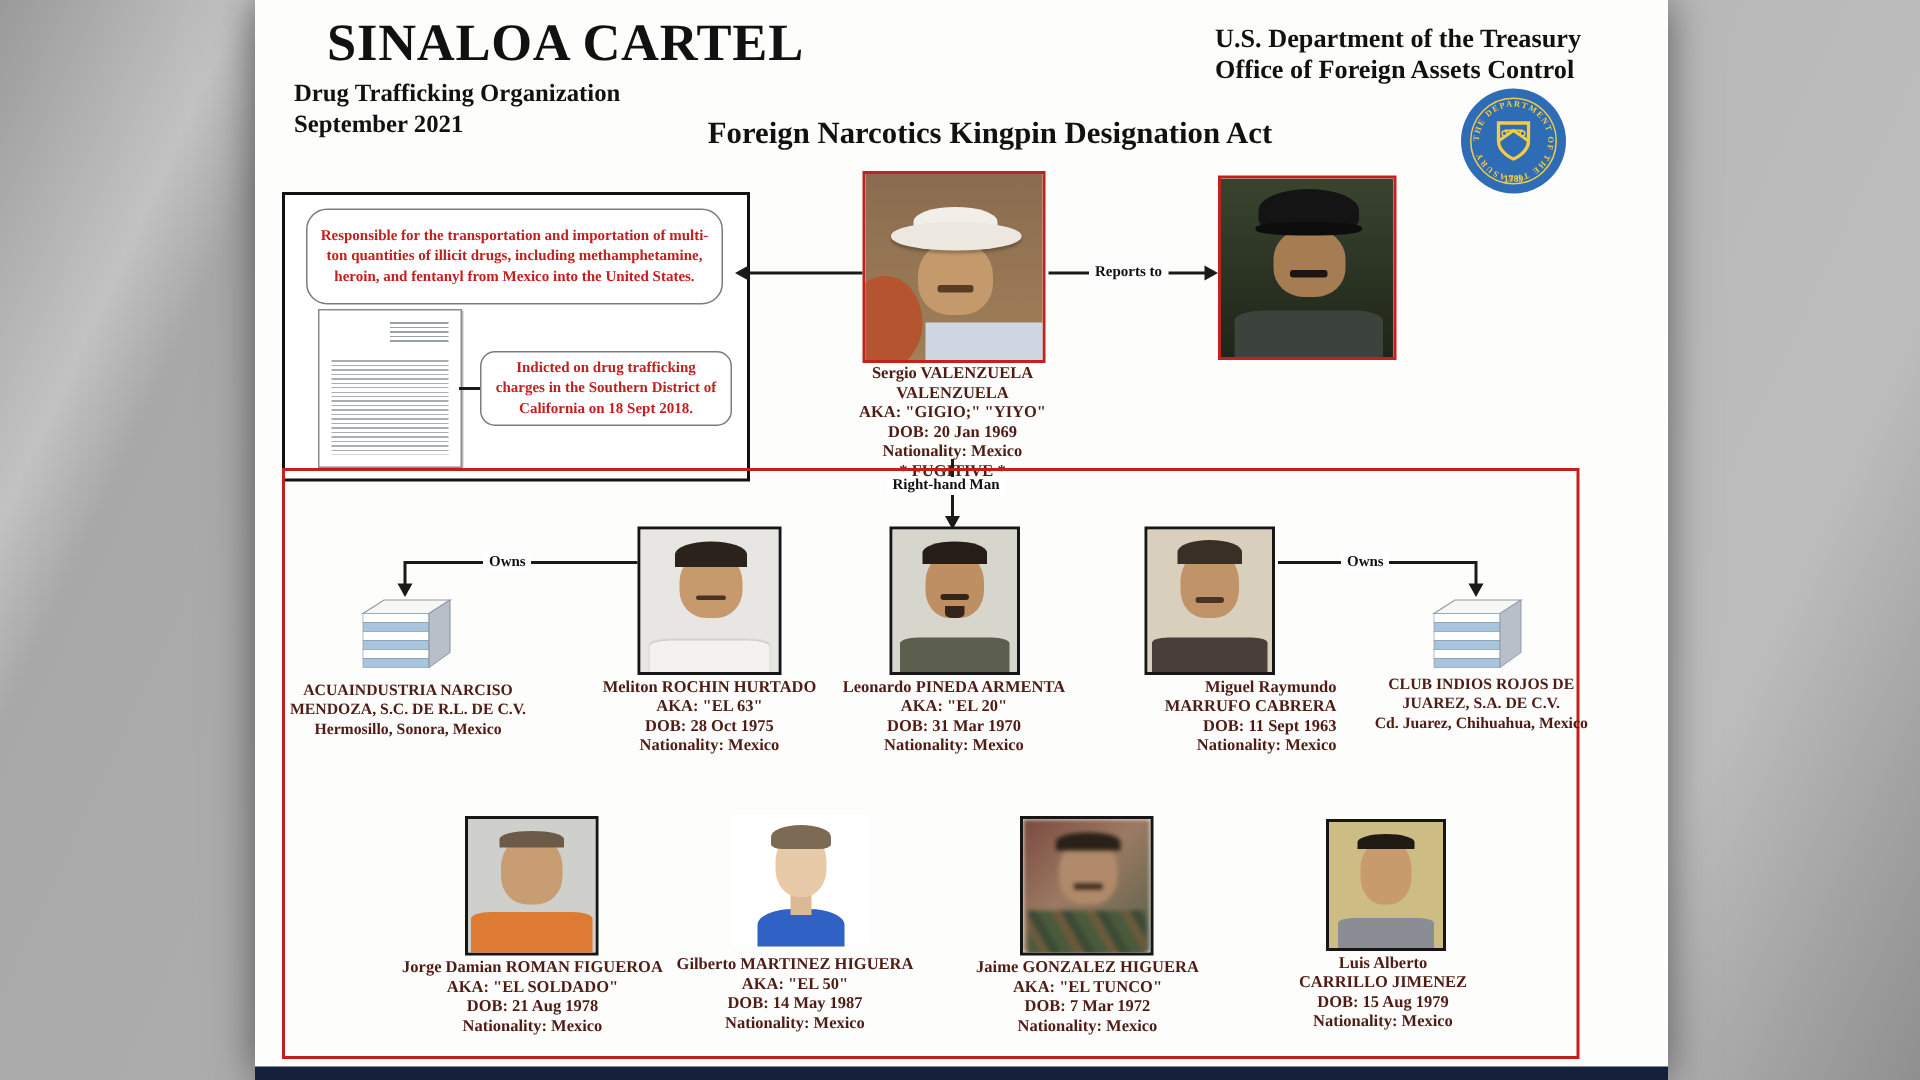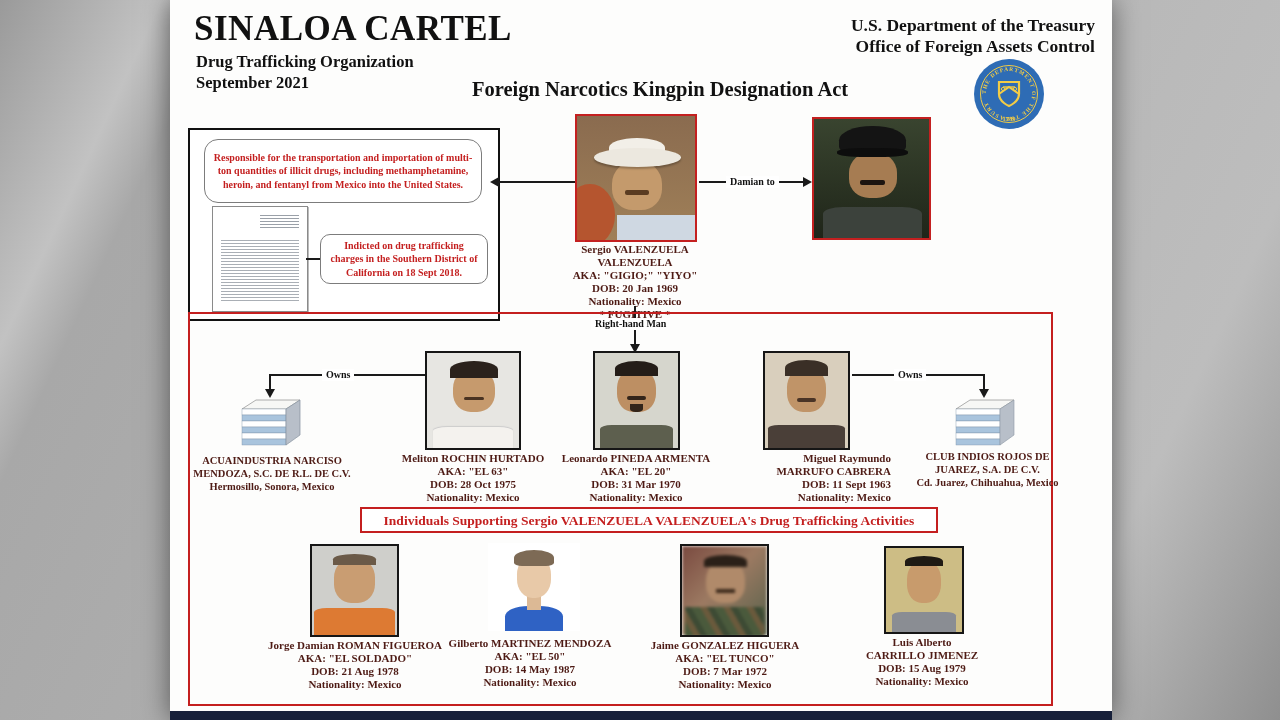--- a/index.html
+++ b/index.html
@@ -8,23 +8,23 @@
     font-family:"Liberation Serif","DejaVu Serif",serif;
     background:linear-gradient(115deg,#9a9a9a 0%,#c2c2c2 10%,#a8a8a8 14%,#bdbdbd 85%,#8f8f8f 100%);
     position:relative;
   }
   .panel{
     position:absolute;left:170px;top:0;width:942px;height:720px;
     background:#fdfdfc;box-shadow:0 0 26px rgba(0,0,0,.5);
   }
   .abs{position:absolute;}
   
-  .org-title{font-size:35px;font-weight:bold;color:#111;letter-spacing:.5px;line-height:38px;}
+  .org-title{font-size:35px;font-weight:bold;color:#111;letter-spacing:.5px;line-height:38px;margin-left:24px;}
   .org-sub{font-size:16.5px;font-weight:bold;color:#111;line-height:19px;}
-  .agency{font-size:17.5px;font-weight:bold;color:#111;text-align:right;line-height:21px;}
+  .agency{font-size:17.5px;font-weight:bold;color:#111;text-align:left;line-height:21px;}
   .act-title{font-size:20.5px;font-weight:bold;color:#111;text-align:center;}
   
   .blackbox{border:2px solid #111;background:#fff;}
   .redbox{border:2px solid #c41f1f;background:transparent;}
   .rnote{border:1.5px solid #7c7c7c;border-radius:14px;background:#fff;
          color:#c41f1f;font-weight:bold;font-size:10px;line-height:13.5px;text-align:center;
          display:flex;align-items:center;justify-content:center;padding:3px 6px;box-sizing:border-box;}
   .banner{border:2px solid #c41f1f;color:#c41f1f;font-weight:bold;font-size:13.5px;
           text-align:center;box-sizing:border-box;background:#fff;}
   
@@ -106,21 +106,21 @@
       <div style="left:34%;top:80%;width:70%;height:22%;background:#cfd8e2;"></div>
       <div style="left:30%;top:36%;width:42%;height:40%;background:#c49a6c;border-radius:46% 46% 42% 42%;"></div>
       <div style="left:41%;top:60%;width:20%;height:4%;background:#5a3c22;border-radius:2px;"></div>
       <div style="left:27%;top:18%;width:48%;height:16%;background:#f2efe8;border-radius:50% 50% 40% 40%;"></div>
       <div style="left:14%;top:26%;width:74%;height:15%;background:#ece8df;border-radius:50%;box-shadow:0 2px 2px rgba(0,0,0,.25);"></div>
     </div>
   </figure>
 
   <div class="abs hl" style="left:529px;top:181px;width:110px;"></div>
   <div class="abs tri-r" style="left:633px;top:177px;"></div>
-  <div class="abs lbl" style="left:556px;top:176px;">Damian to</div>
+  <div class="abs lbl" style="left:556px;top:176px;">Reports to</div>
 
   <figure class="abs photo b-red" style="left:642px;top:117px;width:119px;height:123px;">
     <div class="art">
       <div style="inset:0;background:linear-gradient(#39442f,#1f2519);"></div>
       <div style="left:8%;top:74%;width:86%;height:28%;background:#3c423c;border-radius:20% 20% 0 0;"></div>
       <div style="left:30%;top:28%;width:42%;height:38%;background:#a67c52;border-radius:46% 46% 42% 42%;"></div>
       <div style="left:40%;top:51%;width:22%;height:4.5%;background:#1c1410;border-radius:2px;"></div>
       <div style="left:22%;top:6%;width:58%;height:24%;background:#141414;border-radius:50% 50% 30% 30%;"></div>
       <div style="left:20%;top:24%;width:62%;height:8%;background:#0d0d0d;border-radius:40%;"></div>
     </div>
@@ -233,21 +233,20 @@
     <span>DOB: 31 Mar 1970</span>
     <span>Nationality: Mexico</span>
   </div>
   <div class="abs t" style="left:551px;top:452px;width:170px;text-align:right;">
     <span>Miguel Raymundo</span>
     <span>MARRUFO CABRERA</span>
     <span>DOB: 11 Sept 1963</span>
     <span>Nationality: Mexico</span>
   </div>
 
-  <div class="abs banner" style="left:190px;top:507px;width:578px;height:26px;line-height:23px;">Individuals Supporting Sergio VALENZUELA VALENZUELA's Drug Trafficking Activities</div>
 
   <figure class="abs photo b-blk" style="left:140px;top:544px;width:89px;height:93px;">
     <div class="art">
       <div style="inset:0;background:#cfcfcb;"></div>
       <div style="left:2%;top:70%;width:96%;height:32%;background:#dd7a33;border-radius:16% 16% 0 0;"></div>
       <div style="left:26%;top:14%;width:48%;height:50%;background:#c99d72;border-radius:44% 44% 42% 42%;"></div>
       <div style="left:25%;top:9%;width:50%;height:12%;background:#6b5a48;border-radius:50% 50% 0 0;"></div>
     </div>
   </figure>
   <figure class="abs photo" style="left:318px;top:543px;width:92px;height:88px;">
@@ -277,21 +276,21 @@
     </div>
   </figure>
 
   <div class="abs t" style="left:95px;top:639px;width:180px;">
     <span>Jorge Damian ROMAN FIGUEROA</span>
     <span>AKA: "EL SOLDADO"</span>
     <span>DOB: 21 Aug 1978</span>
     <span>Nationality: Mexico</span>
   </div>
   <div class="abs t" style="left:270px;top:637px;width:180px;">
-    <span>Gilberto MARTINEZ MENDOZA</span>
+    <span>Gilberto MARTINEZ HIGUERA</span>
     <span>AKA: "EL 50"</span>
     <span>DOB: 14 May 1987</span>
     <span>Nationality: Mexico</span>
   </div>
   <div class="abs t" style="left:465px;top:639px;width:180px;">
     <span>Jaime GONZALEZ HIGUERA</span>
     <span>AKA: "EL TUNCO"</span>
     <span>DOB: 7 Mar 1972</span>
     <span>Nationality: Mexico</span>
   </div>

